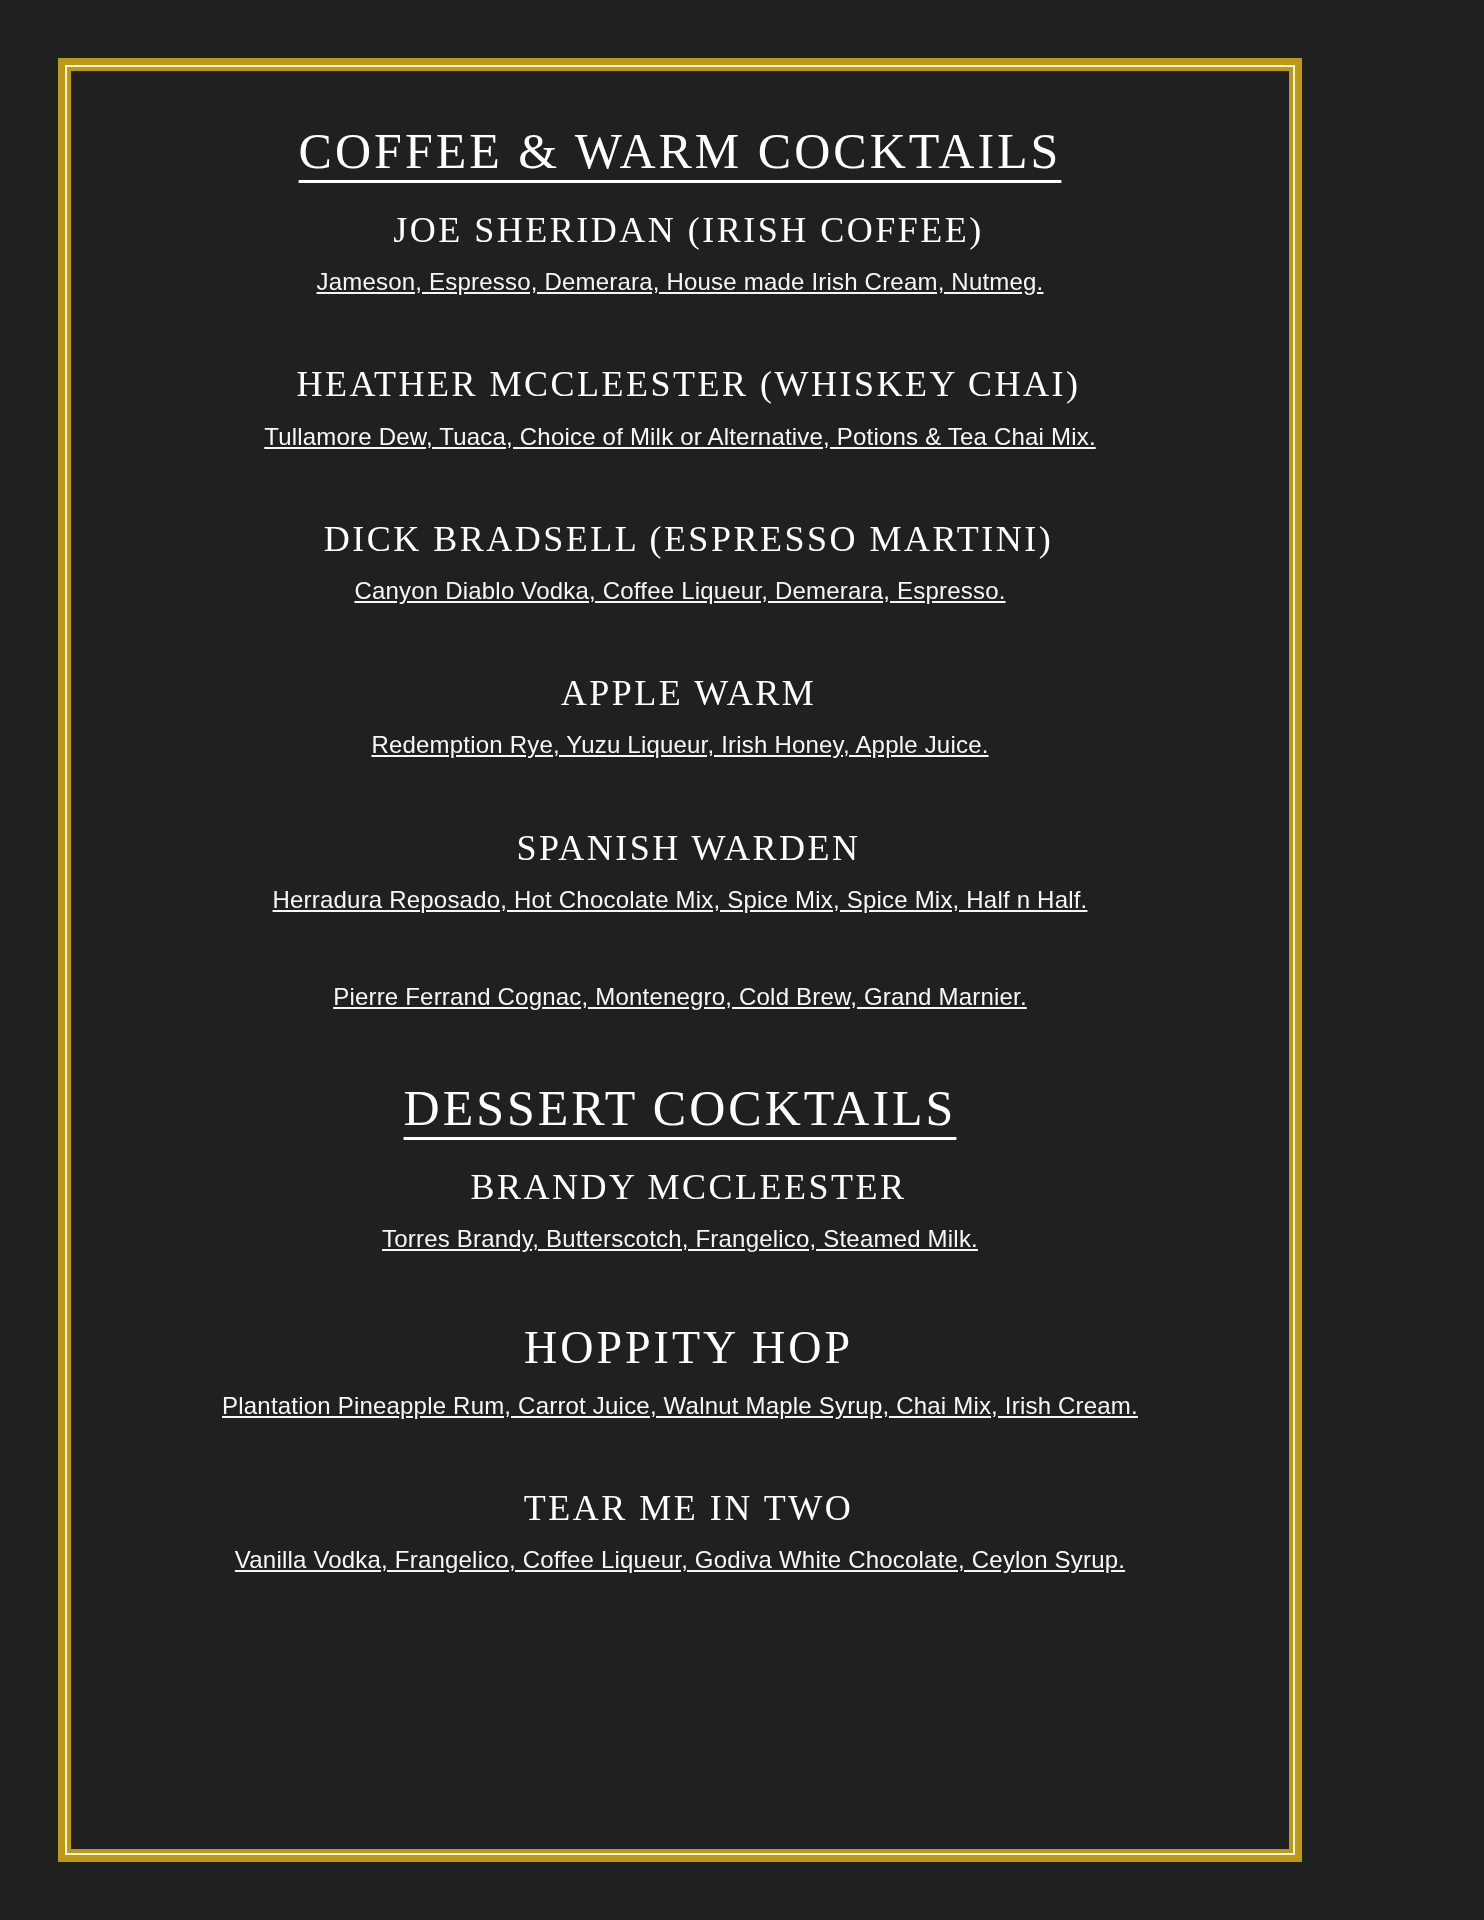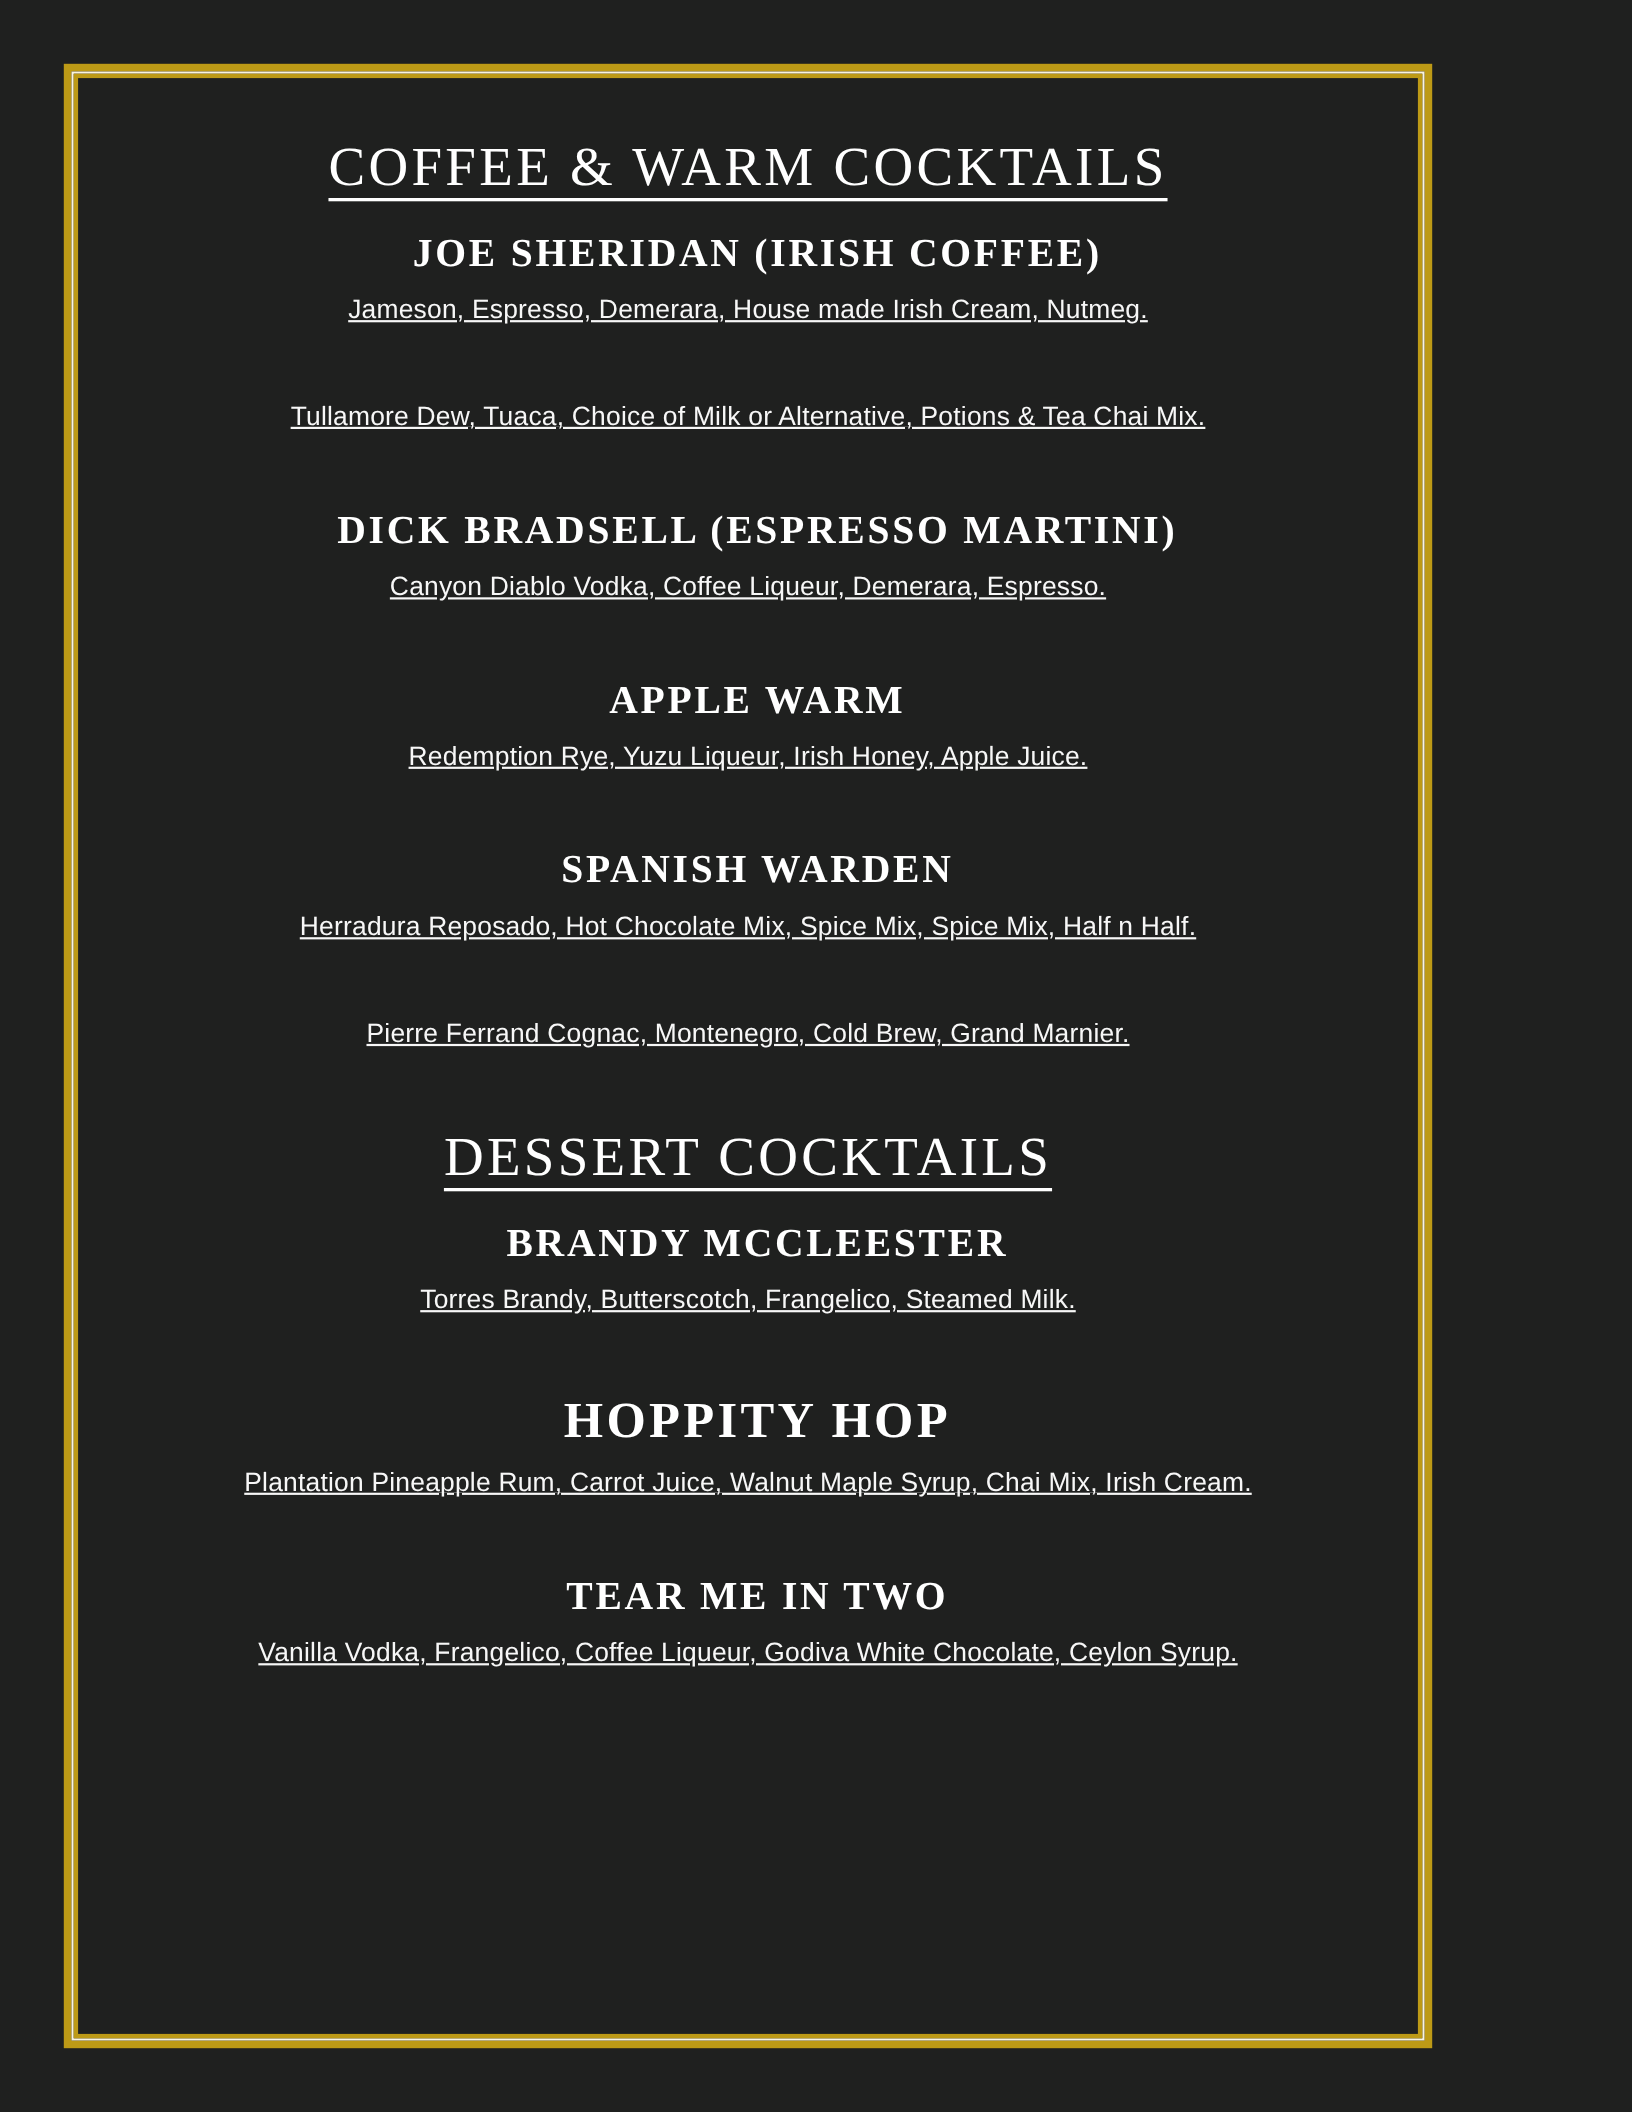--- a/index.html
+++ b/index.html
@@ -50,21 +50,21 @@
     line-height: 1.2;
     color: var(--text);
     text-decoration: underline;
     text-underline-offset: 12px;
     text-decoration-thickness: 3px;
     margin-bottom: 28px;
   }
   .menu-item { margin-bottom: 66px; }
   .item-name {
     font-family: "Liberation Serif", serif;
-    font-weight: 700;
+    font-weight: 400;
     font-size: 36px;
     letter-spacing: 2.5px;
     line-height: 1.2;
     color: var(--text);
     margin-bottom: 14px;
     padding-left: 17px;
   }
   .item-name.large {
     font-size: 46px;
     letter-spacing: 3px;
@@ -87,20 +87,21 @@
   <div class="frame-outer">
     <div class="frame-mid">
       <div class="frame-inner">
         <main class="content" id="menu-root">
             <h1 class="section-title">COFFEE &amp; WARM COCKTAILS</h1>
             <div class="menu-item">
               <h2 class="item-name">JOE SHERIDAN (IRISH COFFEE)</h2>
               <p class="item-desc">Jameson, Espresso, Demerara, House made Irish Cream, Nutmeg.</p>
             </div>
             <div class="menu-item">
+              <h2 class="item-name">HEATHER MCCLEESTER (WHISKEY CHAI)</h2>
               <p class="item-desc">Tullamore Dew, Tuaca, Choice of Milk or Alternative, Potions &amp; Tea Chai Mix.</p>
             </div>
             <div class="menu-item">
               <h2 class="item-name">DICK BRADSELL (ESPRESSO MARTINI)</h2>
               <p class="item-desc">Canyon Diablo Vodka, Coffee Liqueur, Demerara, Espresso.</p>
             </div>
             <div class="menu-item">
               <h2 class="item-name">APPLE WARM</h2>
               <p class="item-desc">Redemption Rye, Yuzu Liqueur, Irish Honey, Apple Juice.</p>
             </div>

